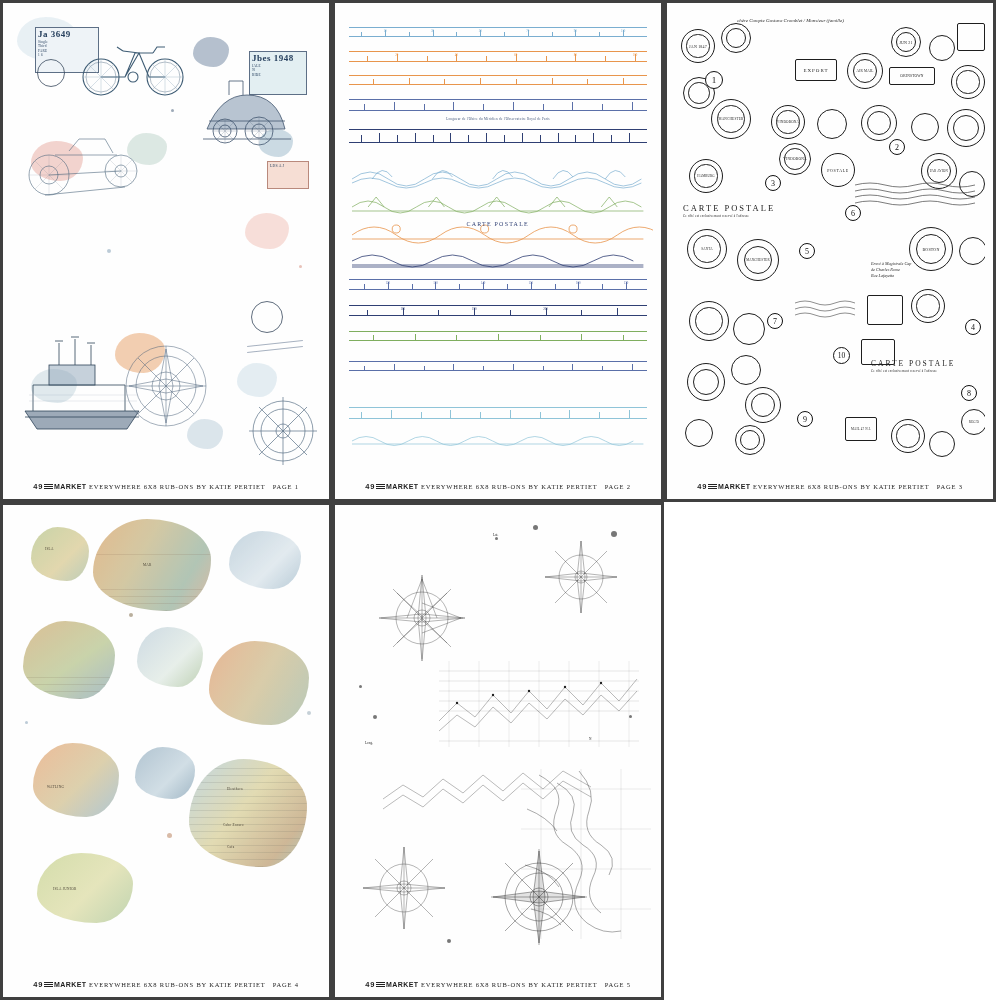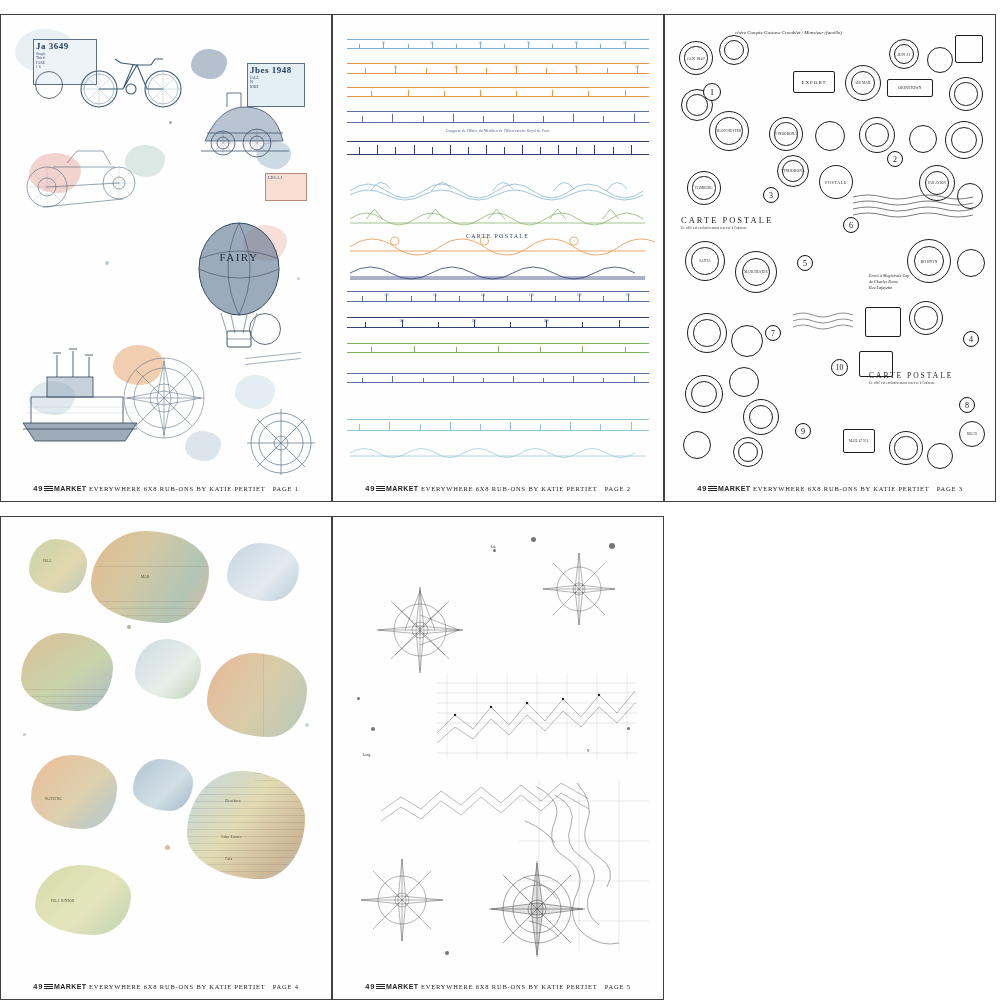--- a/index.html
+++ b/index.html
@@ -21,23 +21,22 @@
     display: grid;
     grid-template-columns: 332px 332px 332px;
     grid-template-rows: 502px 498px;
     padding: 0;
     box-sizing: border-box;
   }
   .sheet {
     position: relative;
     box-sizing: border-box;
     background: #fefefe;
-    border: 1px solid #404040;
+    border: 3px solid #404040;
     overflow: hidden;
-    margin-top: 14px;
   }
   .sheet-inner {
     position: absolute;
     left: 8px;
     right: 8px;
     top: 10px;
     bottom: 26px;
     overflow: hidden;
   }
   .sheet-footer {
@@ -341,32 +340,20 @@
             <circle cx="96" cy="40" r="6"></circle>
           <path d="M24 44 L96 40 M30 24 L92 24 M20 64 L100 56"></path>
           <path d="M44 20 l10 -12 l26 0 l8 14"></path>
         </g>
         <g stroke="#51697f" stroke-width="0.25" opacity=".6">
           <path d="M24 24 L24 64 M4 44 L44 44 M10 30 L38 58 M38 30 L10 58"></path>
           <path d="M96 24 L96 56 M80 40 L112 40 M85 29 L107 51 M107 29 L85 51"></path>
         </g>
       </svg>
 
-      <div class="balloon-wrap" style="left:182px;top:196px;">
-        <svg width="96" height="130" viewBox="0 0 96 130">
-          <ellipse cx="48" cy="48" rx="40" ry="46" fill="#5e7792" fill-opacity=".62" stroke="#33485f" stroke-width="1"></ellipse>
-          <g fill="none" stroke="#2c3f55" stroke-width="0.5">
-            <path d="M48 2 q-22 46 0 92 M48 2 q22 46 0 92 M8 48 q40 18 80 0 M8 38 q40 -16 80 0"></path>
-            <path d="M30 92 L36 112 M66 92 L60 112 M40 94 L44 112 M56 94 L52 112"></path>
-            <rect x="36" y="110" width="24" height="16" rx="2" stroke-width="0.9"></rect>
-            <path d="M36 118 L60 118"></path>
-          </g>
-          <text x="48" y="40" font-family="Liberation Serif, serif" font-size="11" fill="#1d2c3c" text-anchor="middle" letter-spacing="1.5">FAIRY</text>
-        </svg>
-      </div>
       <div class="postmark" style="left:240px;top:288px;width:30px;height:30px;"></div>
       <div class="thin-line" style="left:236px;top:330px;width:56px;transform:rotate(-6deg);"></div>
       <div class="thin-line" style="left:236px;top:336px;width:56px;transform:rotate(-6deg);"></div>
 
       <svg style="position:absolute;left:8px;top:312px;" width="130" height="110" viewBox="0 0 130 110">
         <g fill="none" stroke="#2f4459" stroke-width="0.8">
           <path d="M6 86 L120 86 L108 104 L18 104 Z" fill="#5c7289" fill-opacity=".6"></path>
           <path d="M14 86 L14 60 L106 60 L106 86"></path>
           <rect x="30" y="40" width="46" height="20" fill="#8ea4b8" fill-opacity=".5"></rect>
           <path d="M40 40 L40 18 M56 40 L56 14 M72 40 L72 20"></path>

